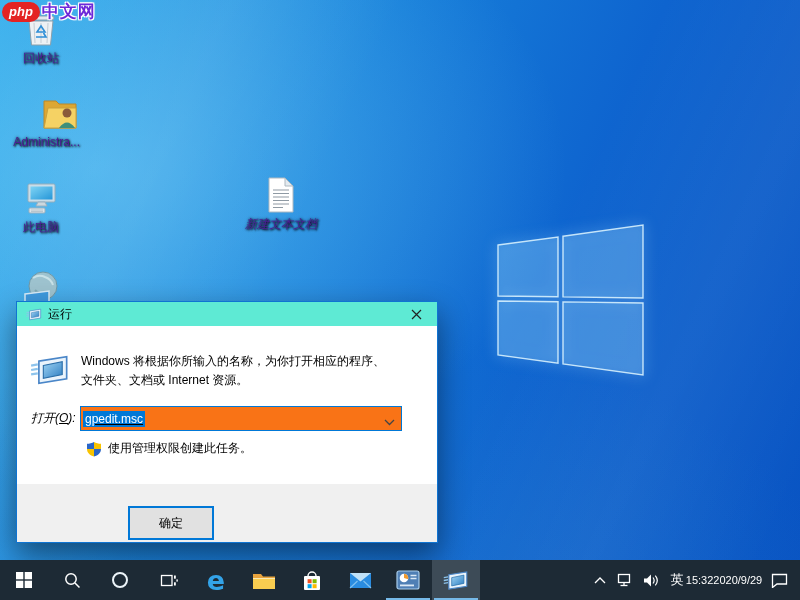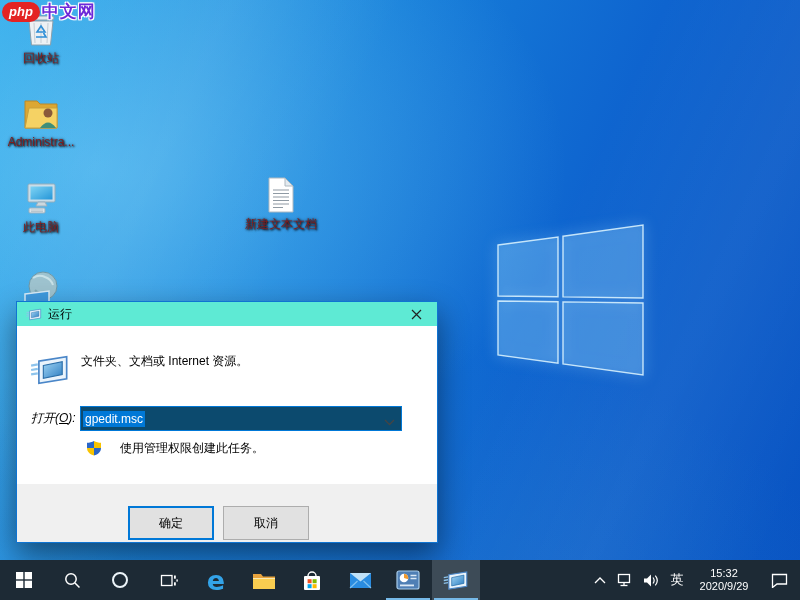--- a/index.html
+++ b/index.html
@@ -18,56 +18,56 @@
 
   
   .watermark{position:absolute;left:2px;top:0;display:flex;align-items:center;gap:2px;z-index:5;}
   .wm-badge{background:#e42323;color:#fff;font-weight:bold;font-style:italic;font-size:13px;
     padding:2px 7px;border-radius:11px;line-height:16px;}
   .wm-text{font-size:17px;font-weight:bold;color:#6d28d9;letter-spacing:1px;
     text-shadow:0 0 2px #fff,0 0 2px #fff,1px 1px 0 #fff,-1px -1px 0 #fff,1px -1px 0 #fff,-1px 1px 0 #fff;}
 
   
   .dicon{position:absolute;width:78px;display:flex;flex-direction:column;align-items:center;gap:3px;}
-  .dicon .dlabel{color:#7f1d1d;font-size:12px;line-height:14px;text-align:center;white-space:nowrap;
+  .dicon .dlabel{color:#4c1d95;font-size:12px;line-height:14px;text-align:center;white-space:nowrap;
     text-shadow:1px 1px 2px rgba(0,0,0,.95),0 0 3px rgba(0,0,0,.65);}
 
   
   .dialog{position:absolute;left:16px;top:301px;width:420px;height:240px;background:#fff;
     border:1px solid #0f74d2;box-shadow:0 12px 28px rgba(0,0,0,.45);z-index:10;font-size:12px;color:#000;}
   .titlebar{position:absolute;left:0;top:0;right:0;height:24px;background:#5eead4;display:flex;align-items:center;}
   .titlebar .ticon{margin:0 6px 0 9px;display:flex;}
   .title-text{font-size:12px;color:#000;}
   .close-btn{position:absolute;right:4px;top:0;width:34px;height:24px;display:flex;align-items:center;justify-content:center;cursor:pointer;}
   .dlg-icon-big{position:absolute;left:13px;top:50px;}
   .desc{position:absolute;left:64px;top:50px;line-height:19px;white-space:nowrap;}
   .open-label{position:absolute;left:14px;top:104px;height:25px;line-height:25px;font-style:italic;}
   .open-label u{text-decoration:underline;}
-  .combo{position:absolute;left:63px;top:104px;width:322px;height:25px;background:#0c4a6e;
-    border:1px solid #0078d7;box-sizing:border-box;display:flex;align-items:center;cursor:text;}
+  .combo{position:absolute;left:63px;top:104px;width:322px;height:25px;background:#f97316;
+    border:1px solid #0078d7;box-sizing:border-box;display:flex;align-items:center;cursor:text;text-decoration:underline;}
   .combo .sel{margin-left:2px;background:#0078d7;color:#fff;padding:1px 2px;font-size:12px;}
   .combo .chev{position:absolute;right:6px;top:8px;}
-  .uac-row{position:absolute;left:69px;top:138px;display:flex;align-items:flex-start;gap:18px;}
+  .uac-row{position:absolute;left:69px;top:138px;display:flex;align-items:flex-end;gap:6px;}
   .footer{position:absolute;left:0;right:0;bottom:0;height:58px;background:#f0f0f0;}
   .btn{position:absolute;top:204px;width:86px;height:34px;background:#e1e1e1;border:1px solid #adadad;
     font-size:12px;font-family:inherit;color:#000;display:flex;align-items:center;justify-content:center;cursor:pointer;box-sizing:border-box;}
   .btn.default{border:2px solid #0078d7;}
   .btn u{text-decoration:underline;}
 
   
   .taskbar{position:absolute;left:0;bottom:0;width:800px;height:40px;background:#1d2a35;z-index:20;display:flex;}
   .tb-left{display:flex;height:100%;}
   .tb-btn{width:48px;height:40px;display:flex;align-items:center;justify-content:center;position:relative;cursor:pointer;}
   .tb-btn.open::after{content:"";position:absolute;left:2px;right:2px;bottom:0;height:2px;background:#76b9e8;}
   .tb-btn.active{background:#3d4b57;}
   .edge-e{font-size:27px;font-weight:bold;color:#33a3e8;line-height:27px;font-family:"DejaVu Sans",sans-serif;}
   .tray{position:absolute;right:0;top:0;height:40px;display:flex;align-items:center;}
   .tray-item{height:40px;display:flex;align-items:center;justify-content:center;cursor:pointer;}
   .ime{color:#fff;font-size:13px;width:26px;}
-  .clock{color:#fff;font-size:11px;line-height:13px;text-align:center;width:68px;display:flex;flex-direction:column;align-items:center;}
+  .clock{color:#fff;font-size:11px;line-height:13px;text-align:center;width:68px;display:flex;align-items:center;}
 </style>
 </head>
 <body>
 
 <svg width="0" height="0" style="position:absolute">
   <defs>
     <linearGradient id="runGrad" x1="0" y1="0" x2="1" y2="1">
       <stop offset="0" stop-color="#9fd4f4"></stop>
         <stop offset="1" stop-color="#2f7fc2"></stop>
     </linearGradient>
@@ -104,42 +104,42 @@
   <svg width="38" height="36" viewBox="0 0 38 36">
     <rect x="6" y="4" width="26" height="4" rx="2" fill="#e3e9ed" stroke="#8aa0ad"></rect>
     <path d="M7,9 L31,9 L28.5,33 L9.5,33 Z" fill="#edf1f4" stroke="#8aa0ad"></path>
     <path d="M12,11 L13,31 M19,11 L19,31 M26,11 L25,31" stroke="#c3cdd4" fill="none"></path>
     <path d="M19,14 l4,6 h-8 z" fill="none" stroke="#2f8fd6" stroke-width="1.6"></path>
     <path d="M14,25 h10 l-2.5,-4" fill="none" stroke="#2f8fd6" stroke-width="1.6"></path>
   </svg>
   <div class="dlabel">回收站</div>
 </div>
 
-<div class="dicon" style="left:2px;top:96px;">
+<div class="dicon" style="left:2px;top:96px;align-items:flex-end;">
   <svg width="40" height="36" viewBox="0 0 40 36">
     <path d="M4,5 h12 l3,3 h17 v24 h-32 z" fill="#dca733" stroke="#b9882a"></path>
     <path d="M4,32 L8,12 h28 v20 z" fill="#f5d264" stroke="#caa13c"></path>
     <circle cx="27" cy="17" r="4.5" fill="#8a5a3a"></circle>
     <path d="M19,32 q8,-11 16,0 z" fill="#3e8f7a"></path>
   </svg>
   <div class="dlabel">Administra...</div>
 </div>
 
 <div class="dicon" style="left:2px;top:181px;">
   <svg width="40" height="36" viewBox="0 0 40 36">
     <rect x="7" y="3" width="27" height="18" rx="1.5" fill="#c9dde9" stroke="#93adbc"></rect>
     <rect x="9.5" y="5.5" width="22" height="13" fill="url(#scrGrad)"></rect>
     <path d="M17,21 h7 l2,4 h-11 z" fill="#cdd7dd" stroke="#9ab0bf"></path>
     <rect x="8" y="27" width="16" height="5" rx="1" fill="#dde4e8" stroke="#9ab0bf"></rect>
     <path d="M10,29 h12 M10,30.5 h12" stroke="#aebcc5" stroke-width=".8"></path>
   </svg>
   <div class="dlabel">此电脑</div>
 </div>
 
-<div class="dicon" style="left:242px;top:176px;">
+<div class="dicon" style="left:242px;top:176px;font-style:italic;">
   <svg width="34" height="38" viewBox="0 0 34 38">
     <path d="M5,2 h16 l8,8 v26 h-24 z" fill="#fff" stroke="#aeb8c0"></path>
     <path d="M21,2 l8,8 h-8 z" fill="#e4ebf0" stroke="#aeb8c0"></path>
     <path d="M9,14 h16 M9,17.5 h16 M9,21 h16 M9,24.5 h16 M9,28 h16 M9,31.5 h10" stroke="#8f9aa4" stroke-width="1.2"></path>
   </svg>
   <div class="dlabel">新建文本文档</div>
 </div>
 
 <div class="dicon" style="left:2px;top:268px;z-index:6;">
   <svg width="44" height="44" viewBox="0 0 44 44">
@@ -165,20 +165,21 @@
     </div>
   </div>
 
   <span class="dlg-icon-big">
     <svg width="40" height="36" viewBox="0 0 36 32">
         <use href="#runicon"></use>
       </svg>
   </span>
 
   <div class="desc">
+    <div>Windows 将根据你所输入的名称，为你打开相应的程序、</div>
     <div>文件夹、文档或 Internet 资源。</div>
   </div>
 
   <label class="open-label"><span>打开(</span><u>O</u><span>):</span></label>
 
   <div class="combo">
     <span class="sel">gpedit.msc</span>
     <span class="chev">
       <svg width="11" height="7" viewBox="0 0 11 7">
           <polyline points="1,1 5.5,5.5 10,1" fill="none" stroke="#444" stroke-width="1.3"></polyline>
@@ -191,21 +192,20 @@
       <path d="M8,1 C6,2.2 3.4,2.8 1,2.8 L1,8 L8,8 Z" fill="#2a66c8"></path>
       <path d="M8,1 C10,2.2 12.6,2.8 15,2.8 L15,8 L8,8 Z" fill="#f8c300"></path>
       <path d="M1,8 L8,8 L8,15.4 C4,14.5 1,11.8 1,8 Z" fill="#f8c300"></path>
       <path d="M15,8 L8,8 L8,15.4 C12,14.5 15,11.8 15,8 Z" fill="#2a66c8"></path>
     </svg>
     <span>使用管理权限创建此任务。</span>
   </div>
 
   <div class="footer"></div>
   <button class="btn default" style="left:111px;">确定</button>
-  <button class="btn" style="left:206px;">取消</button>
 </div>
 
 <div class="taskbar">
   <div class="tb-left">
     <div class="tb-btn">
       <svg width="16" height="16" viewBox="0 0 16 16">
         <rect x="0" y="0" width="7.3" height="7.3" fill="#fff"></rect>
           <rect x="8.7" y="0" width="7.3" height="7.3" fill="#fff"></rect>
         <rect x="0" y="8.7" width="7.3" height="7.3" fill="#fff"></rect>
           <rect x="8.7" y="8.7" width="7.3" height="7.3" fill="#fff"></rect>

